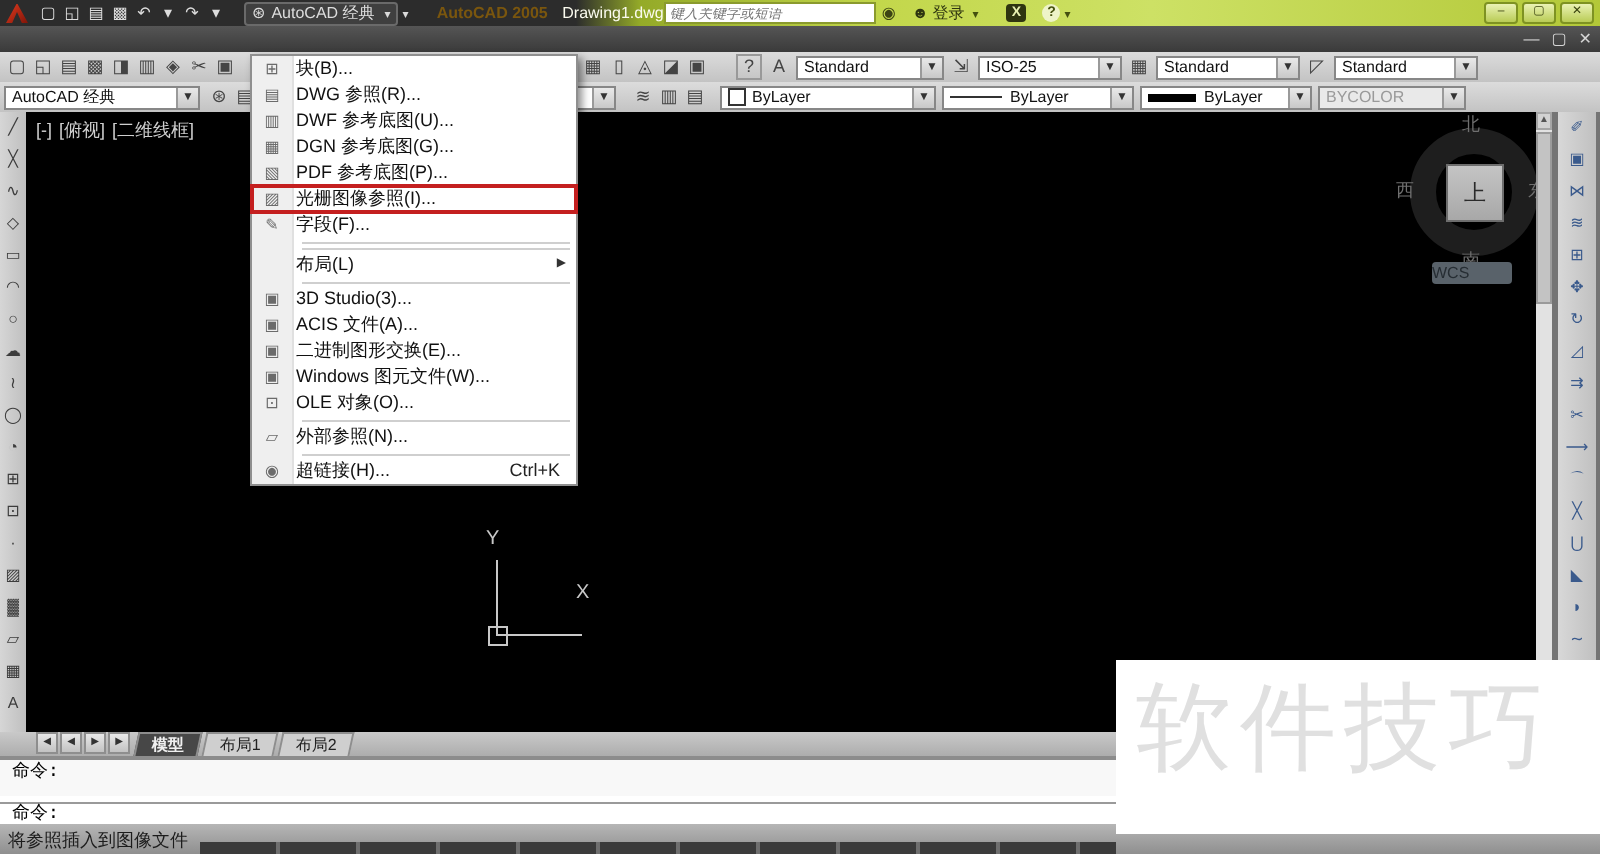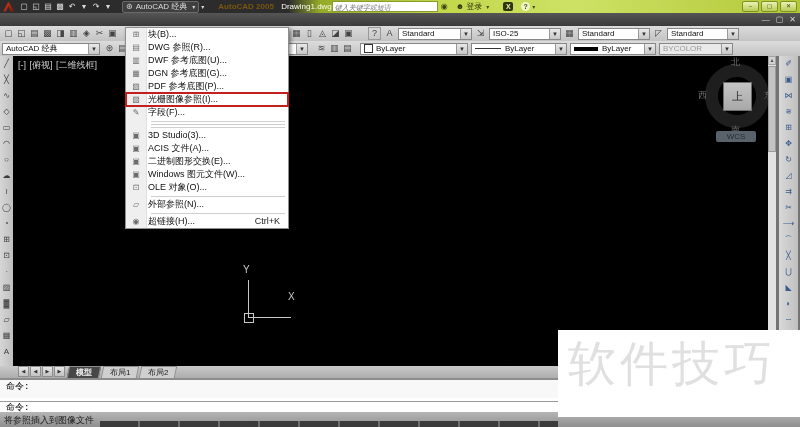--- a/index.html
+++ b/index.html
@@ -66,21 +66,21 @@
   .ucs-y{left:243px;top:264px;color:#c8c8c8;font-size:10px}
   .ucs-x{left:288px;top:291px;color:#c8c8c8;font-size:10px}
   
   .vc-ring{left:705px;top:64px;width:64px;height:64px;box-sizing:border-box;border:13px solid #1e1e1e;
     border-radius:50%;background:transparent}
   .vc-top{left:723px;top:82px;width:27px;height:27px;background:linear-gradient(#c4c4c4,#a8a8a8);
     border:1px solid #6d6d6d;color:#2a2a2a;font-size:11px;display:flex;align-items:center;justify-content:center}
   .vc-lbl{color:#6f6f6f;font-size:9px}
   .vc-n{left:731px;top:56px}.vc-s{left:731px;top:124px}.vc-w{left:698px;top:89px}.vc-e{left:764px;top:89px}
   .vc-wcs{left:716px;top:131px;width:40px;height:11px;background:#59626a;border-radius:2px;color:#262d33;
-    font-size:8px;text-align:center;line-height:11px}
+    font-size:8px;line-height:11px}
   
   .vscroll{left:768px;top:56px;width:8px;height:310px;background:#e2e2e2}
   .vs-up{left:768px;top:56px;width:8px;height:9px;background:#d2d2d2;border:1px solid #a5a5a5;box-sizing:border-box;
     font-size:5px;line-height:7px;text-align:center;color:#555}
   .vs-thumb{left:768px;top:66px;width:8px;height:86px;background:#c3c3c3;border:1px solid #9a9a9a;box-sizing:border-box}
   .rightbg{left:776px;top:56px;width:24px;height:310px;background:#747474}
   .modtb{left:779px;top:56px;width:19px;height:310px;background:linear-gradient(90deg,#d8d8d8,#c0c0c0);
     display:flex;flex-direction:column;align-items:center}
   .modtb .vicon{height:16px;line-height:16px;font-size:8px;color:#3a5a8c}
   
@@ -375,20 +375,25 @@
     <div class="menu-item hl">
       <span class="mi-ic">▨</span>
       <span class="mi-lb">光栅图像参照(I)...</span>
     </div>
     <div class="menu-item">
       <span class="mi-ic">✎</span>
       <span class="mi-lb">字段(F)...</span>
     </div>
     <div class="menu-sep"></div>
     <div class="menu-sep"></div>
+    <div class="menu-item">
+      <span class="mi-ic"></span>
+      <span class="mi-lb">布局(L)</span>
+      <span class="mi-sub">▶</span>
+    </div>
     <div class="menu-sep"></div>
     <div class="menu-item">
       <span class="mi-ic">▣</span>
       <span class="mi-lb">3D Studio(3)...</span>
     </div>
     <div class="menu-item">
       <span class="mi-ic">▣</span>
       <span class="mi-lb">ACIS 文件(A)...</span>
     </div>
     <div class="menu-item">

